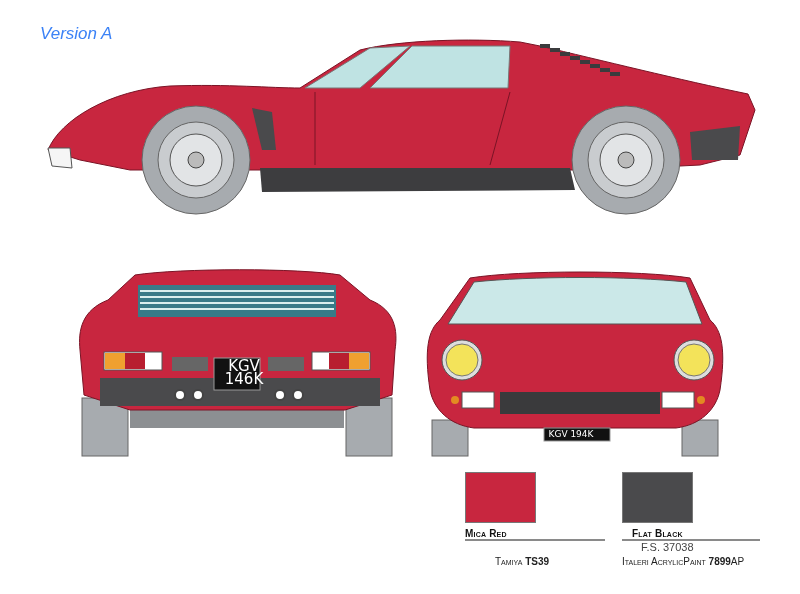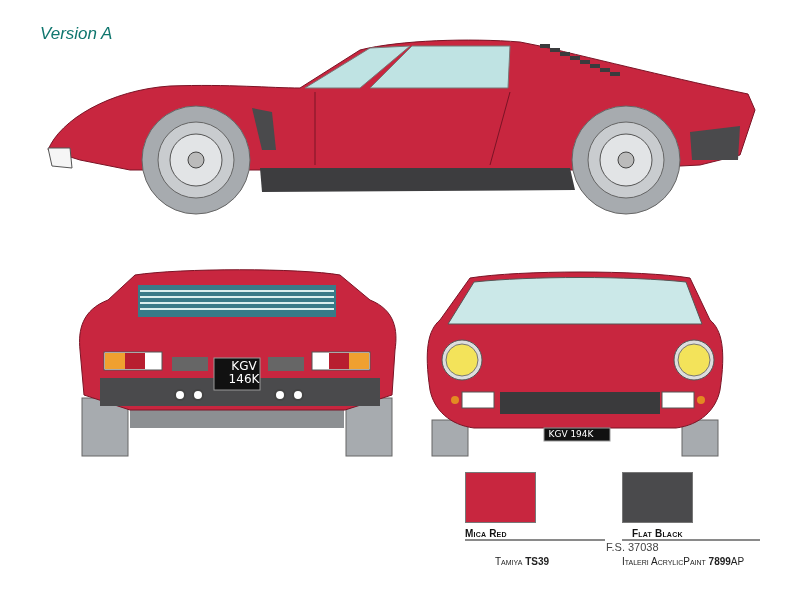--- a/index.html
+++ b/index.html
@@ -1,17 +1,17 @@
 <!DOCTYPE html>
 <html><head>
 <meta charset="utf-8">
 <style>
   html, body { margin: 0; padding: 0; background: #ffffff; }
   body { width: 800px; height: 594px; position: relative; overflow: hidden; font-family: "Liberation Sans", sans-serif; }
-  .version-title { position: absolute; left: 40px; top: 24px; font-size: 17px; font-style: italic; color: #0f766e; }
+  .version-title { position: absolute; left: 40px; top: 24px; font-size: 17px; font-style: italic; color: #3b82f6; }
   svg { position: absolute; left: 0; top: 0; }
   .swatch { position: absolute; width: 69px; height: 49px; border: 1px solid #777; }
   .swatch-name { position: absolute; font-size: 10px; font-weight: bold; font-variant: small-caps; color: #111; letter-spacing: 0.2px; }
   .swatch-rule { position: absolute; height: 2px; background: #8a8a8a; }
   .swatch-sub { position: absolute; font-size: 11px; color: #444; }
   .swatch-brand { position: absolute; font-size: 10px; color: #222; font-variant: small-caps; }
   .swatch-brand b { font-variant: normal; font-weight: bold; }
 </style>
 </head>
 <body>
@@ -98,34 +98,34 @@
     <circle cx="694" cy="360" r="16" fill="#f3e35a" stroke="#777"></circle>
     <rect x="500" y="392" width="160" height="22" fill="#3a3a3c"></rect>
     <rect x="462" y="392" width="32" height="16" fill="#fff" stroke="#555"></rect>
     <rect x="662" y="392" width="32" height="16" fill="#fff" stroke="#555"></rect>
     <circle cx="455" cy="400" r="4" fill="#e38a22"></circle>
     <circle cx="701" cy="400" r="4" fill="#e38a22"></circle>
     <rect x="544" y="428" width="66" height="13" fill="#111" stroke="#999"></rect>
   </g>
 </svg>
 
-<div style="position:absolute;left:214px;top:360px;width:60px;text-align:center;color:#fff;font-size:12px;line-height:13px;font-family:'DejaVu Sans',sans-serif;">
+<div style="position:absolute;left:214px;top:360px;width:60px;text-align:center;color:#fff;font-size:15px;line-height:13px;font-family:'DejaVu Sans',sans-serif;">
   <div>KGV</div>
   <div>146K</div>
 </div>
 <div style="position:absolute;left:544px;top:428px;width:54px;text-align:center;color:#fff;font-size:9px;line-height:13px;font-family:'DejaVu Sans',sans-serif;">KGV 194K</div>
 
 <div class="swatch" style="left:465px;top:472px;background:#c8263f;"></div>
 <div class="swatch-name" style="left:465px;top:528px;">Mica Red</div>
 <div class="swatch-rule" style="left:465px;top:539px;width:140px;"></div>
 <div class="swatch-brand" style="left:465px;top:556px;margin-left:30px;">
   <span>Tamiya</span>
   <b>TS39</b>
 </div>
 
 <div class="swatch" style="left:622px;top:472px;background:#4a4a4c;"></div>
 <div class="swatch-name" style="left:632px;top:528px;">Flat Black</div>
 <div class="swatch-rule" style="left:622px;top:539px;width:138px;"></div>
-<div class="swatch-sub" style="left:606px;top:541px;text-align:right;">F.S. 37038</div>
+<div class="swatch-sub" style="left:641px;top:541px;text-align:right;">F.S. 37038</div>
 <div class="swatch-brand" style="left:622px;top:556px;">
   <span>Italeri AcrylicPaint</span>
   <b>7899</b><span>AP</span>
 </div>
 
 </body></html>

